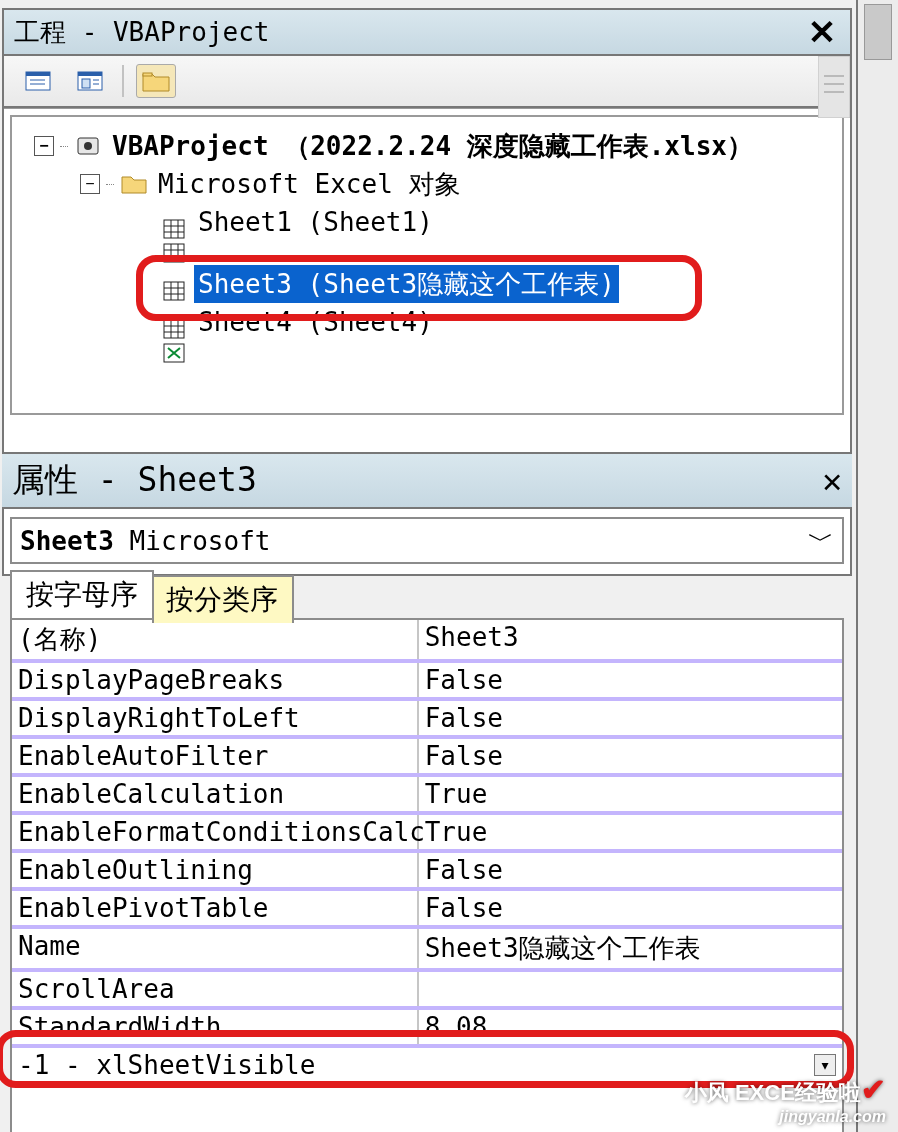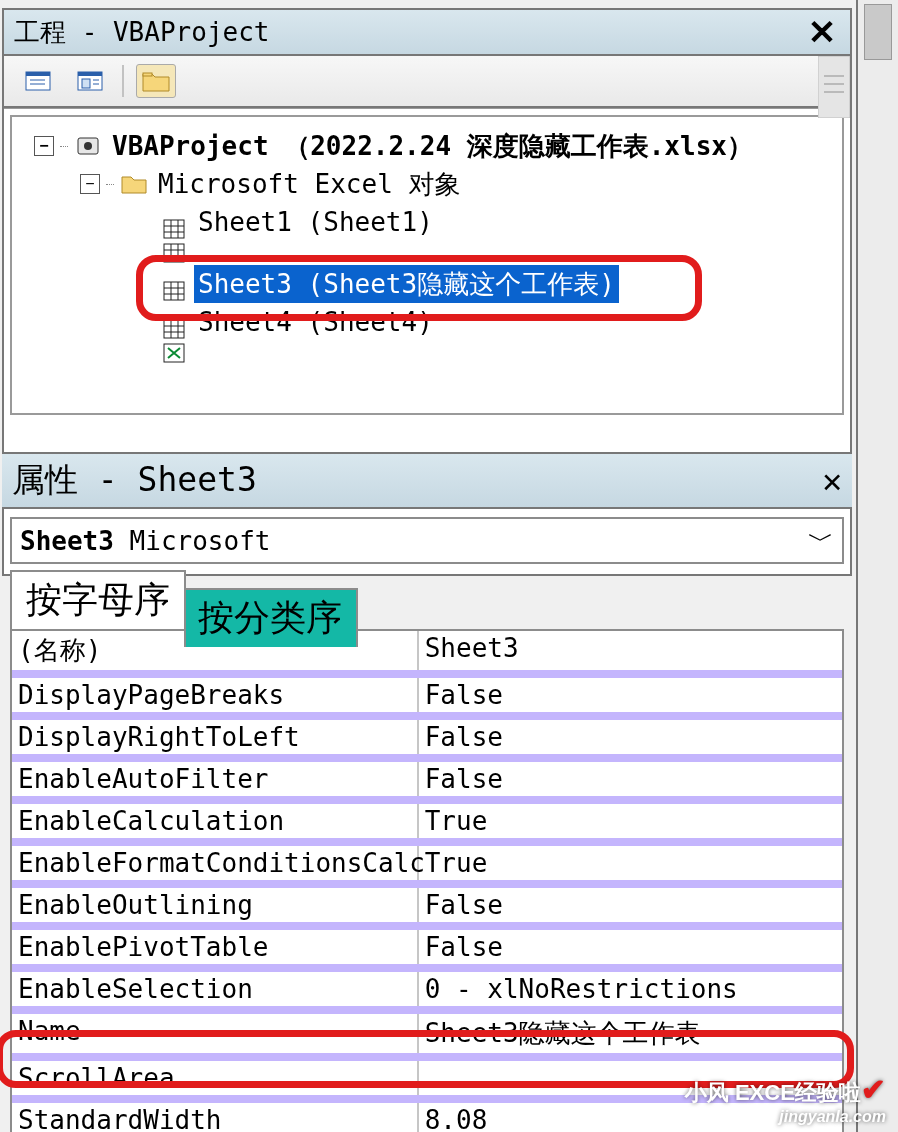--- a/index.html
+++ b/index.html
@@ -117,33 +117,33 @@
 
 .tabs{
   display:flex;
   margin:6px 8px 0 8px;
 }
 .tab{
   border:2px solid #8c8c8c;
   border-bottom:none;
   padding:4px 14px;
   background:#fff;
-  font-size:36px;
+  font-size:28px;
 }
 .tab + .tab { margin-left:-2px; }
-.tab.inactive{ background:#14b8a6; position:relative; top:18px; padding-bottom:2px;padding-left:12px;}
+.tab.inactive{ background:#fef9c3; position:relative; top:5px; padding-bottom:2px;padding-left:12px;}
 
 .prop-grid{
   border:2px solid #8c8c8c;
   margin:0 8px 8px 8px;
   background:#fff;
 }
 .prop-row{
   display:flex;
-  border-top:8px solid #c4b5fd;
+  border-top:4px solid #c4b5fd;
 }
 .prop-row:first-child{border-top:none;}
 .prop-cell{
   padding:2px 6px;
   font-size:26px;
   font-family:"Consolas","SimSun",monospace;
 }
 .prop-cell.name{
   width:49%;
   border-right:2px solid #c6c6c6;
@@ -368,24 +368,20 @@
       </div>
     <div class="prop-row">
         <div class="prop-cell name">EnableOutlining</div>
         <div class="prop-cell value">False</div>
       </div>
     <div class="prop-row">
         <div class="prop-cell name">EnablePivotTable</div>
         <div class="prop-cell value">False</div>
       </div>
     <div class="prop-row">
-        <div class="prop-cell name">EnableSelection</div>
-        <div class="prop-cell value">0 - xlNoRestrictions</div>
-      </div>
-    <div class="prop-row">
         <div class="prop-cell name">Name</div>
         <div class="prop-cell value">Sheet3隐藏这个工作表</div>
       </div>
     <div class="prop-row">
         <div class="prop-cell name">ScrollArea</div>
         <div class="prop-cell value"></div>
       </div>
     <div class="prop-row">
         <div class="prop-cell name">StandardWidth</div>
         <div class="prop-cell value">8.08</div>

